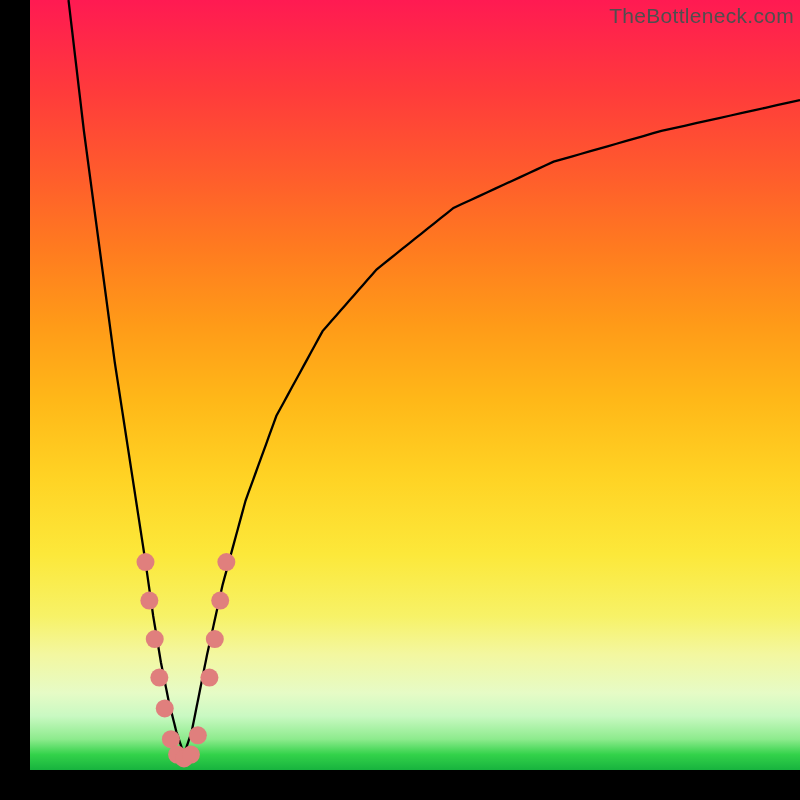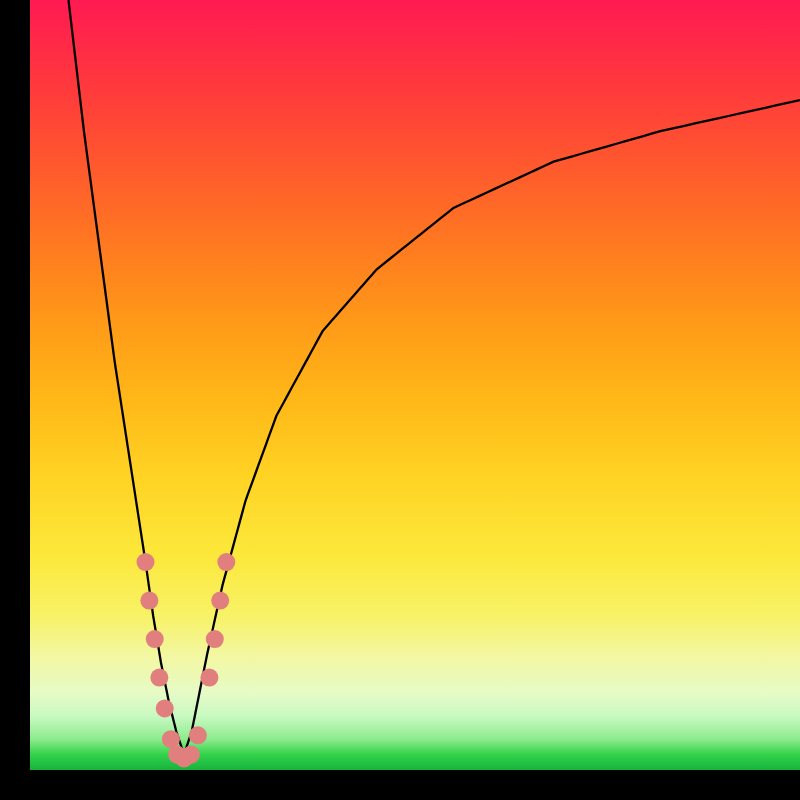--- a/index.html
+++ b/index.html
@@ -74,20 +74,21 @@
     stroke-width: 0;
   }
 </style>
 </head>
 <body>
 
 <div class="frame">
 
   <div class="plot-area">
 
+    <span class="watermark">TheBottleneck.com</span>
 
     <svg class="curve" viewBox="0 0 770 770" preserveAspectRatio="none">
       <path id="left-path" class="curve-path" d="M 38.5 0 L 39.78333333333333 10.908333333333303 L 41.06666666666666 21.816666666666606 L 42.35 32.72500000000002 L 43.63333333333334 43.63333333333344 L 44.916666666666664 54.54166666666663 L 46.199999999999996 65.44999999999993 L 47.483333333333334 76.35833333333335 L 48.76666666666666 87.26666666666665 L 50.050000000000004 98.17499999999995 L 51.333333333333336 109.08333333333337 L 52.61666666666666 119.99166666666656 L 53.900000000000006 130.89999999999998 L 55.18333333333334 140.52499999999998 L 56.46666666666667 150.14999999999998 L 57.75 159.77499999999998 L 59.03333333333334 169.39999999999998 L 60.31666666666666 179.02499999999998 L 61.6 188.64999999999998 L 62.88333333333333 198.27499999999998 L 64.16666666666667 207.89999999999998 L 65.45 217.52499999999998 L 66.73333333333332 227.14999999999998 L 68.01666666666667 236.77499999999998 L 69.3 246.39999999999998 L 70.58333333333333 256.025 L 71.86666666666667 265.65 L 73.15 275.27500000000003 L 74.43333333333334 284.9 L 75.71666666666667 294.525 L 77 304.15000000000003 L 78.28333333333333 313.775 L 79.56666666666666 323.40000000000003 L 80.85 333.025 L 82.13333333333333 342.65 L 83.41666666666667 352.27500000000003 L 84.7 361.9 L 85.98333333333333 370.2416666666667 L 87.26666666666668 378.58333333333337 L 88.55 386.925 L 89.83333333333333 395.2666666666667 L 91.11666666666667 403.60833333333335 L 92.39999999999999 411.95 L 93.68333333333332 420.2916666666667 L 94.96666666666667 428.6333333333333 L 96.25 436.975 L 97.53333333333332 445.3166666666667 L 98.81666666666666 453.6583333333333 L 100.10000000000001 462 L 101.38333333333333 470.3416666666667 L 102.66666666666667 478.68333333333334 L 103.95 487.025 L 105.23333333333332 495.3666666666667 L 106.51666666666667 503.7083333333333 L 107.80000000000001 512.05 L 109.08333333333333 520.3916666666667 L 110.36666666666667 528.7333333333333 L 111.64999999999999 537.075 L 112.93333333333334 545.4166666666667 L 114.21666666666667 553.7583333333333 L 115.5 562.1 L 116.14166666666668 566.5916666666667 L 116.78333333333333 571.0833333333334 L 117.425 575.575 L 118.06666666666668 580.0666666666666 L 118.70833333333334 584.5583333333334 L 119.35 589.05 L 119.99166666666667 593.5416666666667 L 120.63333333333333 598.0333333333333 L 121.275 602.525 L 121.91666666666666 607.0166666666667 L 122.55833333333332 611.5083333333333 L 123.2 616 L 123.84166666666667 619.85 L 124.48333333333335 623.7 L 125.125 627.55 L 125.76666666666667 631.4 L 126.40833333333335 635.25 L 127.05000000000001 639.1 L 127.69166666666666 642.95 L 128.33333333333334 646.8 L 128.975 650.65 L 129.61666666666667 654.5 L 130.25833333333335 658.35 L 130.9 662.2 L 131.54166666666666 665.4083333333333 L 132.18333333333334 668.6166666666667 L 132.825 671.825 L 133.46666666666664 675.0333333333333 L 134.10833333333335 678.2416666666667 L 134.75 681.45 L 135.39166666666665 684.6583333333333 L 136.03333333333333 687.8666666666667 L 136.67499999999998 691.075 L 137.31666666666666 694.2833333333333 L 137.95833333333334 697.4916666666667 L 138.6 700.7 L 139.24166666666665 703.2666666666667 L 139.88333333333333 705.8333333333334 L 140.525 708.4 L 141.16666666666666 710.9666666666667 L 141.80833333333334 713.5333333333333 L 142.45 716.1 L 143.09166666666667 718.6666666666666 L 143.73333333333335 721.2333333333333 L 144.375 723.8 L 145.01666666666665 726.3666666666667 L 145.65833333333333 728.9333333333333 L 146.3 731.5 L 146.94166666666666 733.425 L 147.58333333333334 735.35 L 148.225 737.275 L 148.86666666666667 739.2 L 149.50833333333335 741.125 L 150.15 743.05 L 150.79166666666666 744.975 L 151.43333333333334 746.9 L 152.07500000000002 748.825 L 152.71666666666667 750.75 L 153.35833333333335 752.675 L 154 754.6"></path>
       <path id="right-path" class="curve-path" d="M 154 754.6 L 154.64166666666665 752.675 L 155.28333333333336 750.75 L 155.925 748.825 L 156.56666666666666 746.9 L 157.20833333333334 744.975 L 157.85 743.05 L 158.49166666666665 741.125 L 159.13333333333333 739.2 L 159.775 737.275 L 160.41666666666666 735.35 L 161.05833333333334 733.425 L 161.7 731.5 L 162.34166666666664 728.2916666666666 L 162.98333333333335 725.0833333333334 L 163.625 721.875 L 164.26666666666665 718.6666666666666 L 164.90833333333333 715.4583333333334 L 165.55 712.25 L 166.19166666666666 709.0416666666666 L 166.83333333333334 705.8333333333334 L 167.475 702.625 L 168.11666666666665 699.4166666666666 L 168.75833333333335 696.2083333333334 L 169.4 693 L 170.04166666666666 689.7916666666666 L 170.68333333333334 686.5833333333334 L 171.325 683.375 L 171.96666666666667 680.1666666666666 L 172.60833333333335 676.9583333333334 L 173.25 673.75 L 173.89166666666665 670.5416666666666 L 174.53333333333336 667.3333333333334 L 175.175 664.125 L 175.81666666666666 660.9166666666666 L 176.45833333333334 657.7083333333334 L 177.1 654.5 L 178.38333333333335 648.725 L 179.66666666666666 642.95 L 180.95 637.175 L 182.23333333333335 631.4 L 183.51666666666665 625.625 L 184.79999999999998 619.85 L 186.08333333333334 614.075 L 187.36666666666665 608.3 L 188.65 602.525 L 189.93333333333334 596.75 L 191.21666666666667 590.975 L 192.5 585.2 L 194.425 578.1416666666667 L 196.35 571.0833333333334 L 198.275 564.025 L 200.20000000000002 556.9666666666667 L 202.125 549.9083333333333 L 204.05 542.85 L 205.97500000000002 535.7916666666666 L 207.9 528.7333333333333 L 209.82500000000002 521.675 L 211.75000000000003 514.6166666666666 L 213.675 507.5583333333334 L 215.60000000000002 500.5 L 218.16666666666666 493.4416666666667 L 220.73333333333335 486.3833333333333 L 223.29999999999998 479.325 L 225.86666666666667 472.26666666666665 L 228.43333333333334 465.2083333333333 L 231 458.15 L 233.56666666666666 451.0916666666667 L 236.13333333333335 444.0333333333333 L 238.7 436.975 L 241.26666666666665 429.91666666666663 L 243.83333333333331 422.85833333333335 L 246.4 415.8 L 250.25 408.7416666666667 L 254.10000000000002 401.68333333333334 L 257.95 394.625 L 261.8 387.56666666666666 L 265.65 380.5083333333333 L 269.5 373.45 L 273.34999999999997 366.39166666666665 L 277.2 359.3333333333333 L 281.05 352.27500000000003 L 284.9 345.2166666666666 L 288.75 338.15833333333336 L 292.6 331.1 L 297.0916666666667 325.9666666666667 L 301.5833333333333 320.8333333333333 L 306.075 315.70000000000005 L 310.5666666666667 310.56666666666666 L 315.0583333333333 305.4333333333333 L 319.55 300.3 L 324.0416666666667 295.16666666666663 L 328.5333333333333 290.0333333333333 L 333.025 284.9 L 337.5166666666667 279.7666666666667 L 342.0083333333333 274.6333333333333 L 346.5 269.5 L 352.9166666666667 264.3666666666666 L 359.3333333333333 259.23333333333335 L 365.75 254.10000000000002 L 372.1666666666667 248.96666666666658 L 378.5833333333333 243.83333333333337 L 385 238.70000000000005 L 391.41666666666663 233.5666666666666 L 397.8333333333333 228.4333333333334 L 404.25 223.30000000000007 L 410.6666666666667 218.16666666666663 L 417.0833333333333 213.03333333333342 L 423.50000000000006 207.89999999999998 L 431.8416666666667 204.04999999999995 L 440.18333333333334 200.20000000000005 L 448.52500000000003 196.35000000000002 L 456.8666666666667 192.5 L 465.2083333333333 188.64999999999998 L 473.55 184.79999999999995 L 481.8916666666667 180.95000000000005 L 490.2333333333333 177.10000000000002 L 498.575 173.25 L 506.9166666666667 169.39999999999998 L 515.2583333333333 165.54999999999995 L 523.6 161.69999999999993 L 532.5833333333334 159.13333333333333 L 541.5666666666666 156.5666666666666 L 550.55 154 L 559.5333333333333 151.4333333333334 L 568.5166666666667 148.86666666666656 L 577.5 146.29999999999995 L 586.4833333333333 143.73333333333335 L 595.4666666666667 141.16666666666663 L 604.45 138.60000000000002 L 613.4333333333334 136.03333333333342 L 622.4166666666666 133.4666666666667 L 631.4 130.89999999999998 L 642.9499999999999 128.33333333333337 L 654.5 125.76666666666665 L 666.05 123.20000000000005 L 677.6 120.63333333333344 L 689.15 118.0666666666666 L 700.7 115.5 L 712.25 112.9333333333334 L 723.8 110.36666666666667 L 735.35 107.79999999999995 L 746.9 105.23333333333335 L 758.45 102.66666666666663 L 770 100.10000000000002"></path>
       <g id="dots">
           <circle cx="115.5" cy="562.1" r="9" class="dot dot-stroke"></circle>
           <circle cx="119.35" cy="600.6" r="9" class="dot dot-stroke"></circle>
           <circle cx="124.74000000000001" cy="639.1" r="9" class="dot dot-stroke"></circle>
           <circle cx="129.36" cy="677.6" r="9" class="dot dot-stroke"></circle>
           <circle cx="134.75" cy="708.4" r="9" class="dot dot-stroke"></circle>

